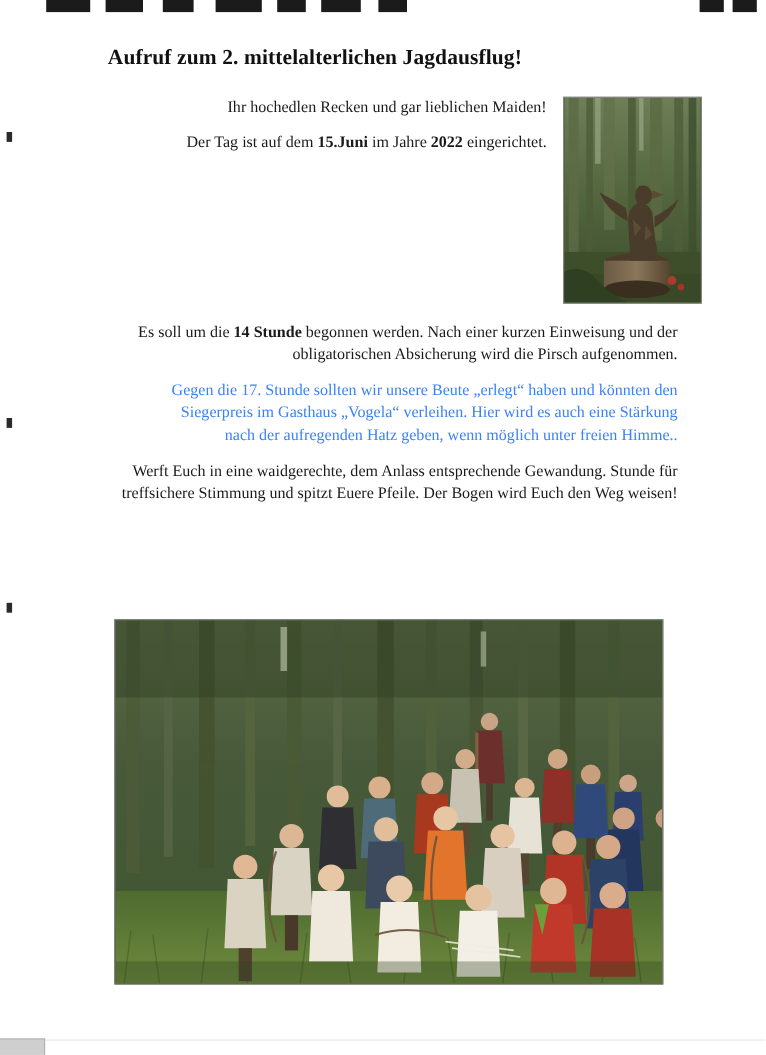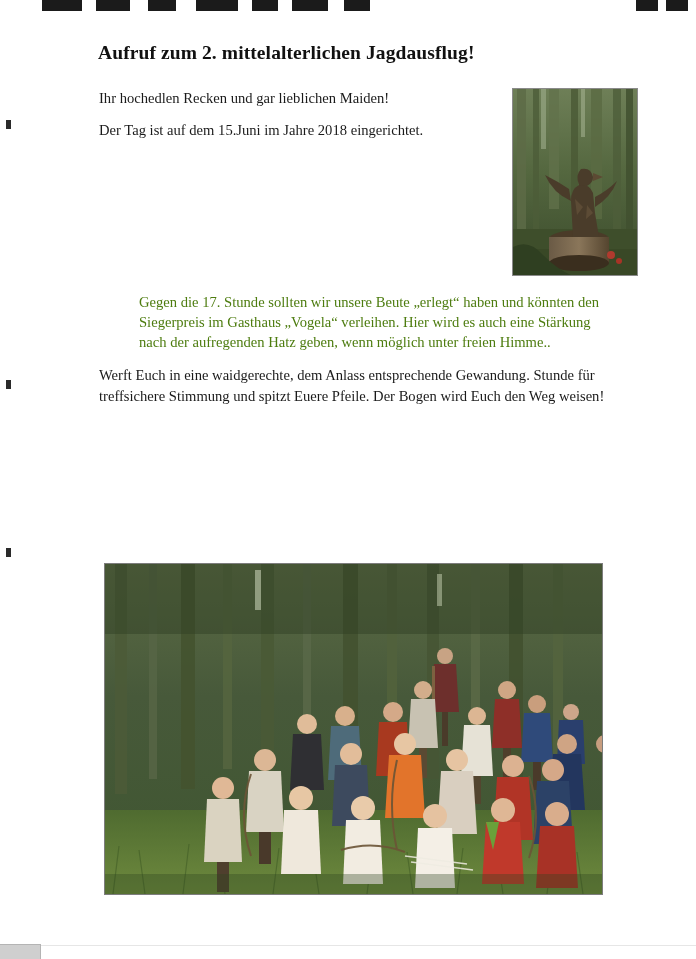--- a/index.html
+++ b/index.html
@@ -82,46 +82,46 @@
     top: 88px;
     width: 508px;
     font-size: 14.6px;
     line-height: 1.38;
   }
   .body-block.narrow {
     width: 398px;
   }
   .para {
     margin: 0 0 12px 0;
-    text-align: left;
+    text-align: right;
   }
   .para.tight {
     margin-bottom: 11px;
   }
   b, .b {
-    font-weight: normal;
+    font-weight: bold;
   }
   .ital-bold {
     font-weight: bold;
     font-style: italic;
   }
 
   .wide-block {
     position: absolute;
     left: 99px;
     top: 292px;
     width: 517px;
     font-size: 14.6px;
     line-height: 1.38;
   }
   .wide-block .para {
     margin-bottom: 13px;
   }
   .fade-tail {
-    color: #4d7c0f;
+    color: #3b82f6;
     margin-left: 40px;
   }
 
   
   .photo {
     position: absolute;
     overflow: hidden;
     background: #3d5430;
   }
   .photo-bird {
@@ -166,24 +166,25 @@
   <div class="scan-left-tick" style="top:120px;"></div>
   <div class="scan-left-tick" style="top:380px;"></div>
   <div class="scan-left-tick" style="top:548px;"></div>
   <div class="scan-bottom-line"></div>
   <div class="scan-bottom-edge"></div>
 
   <div class="doc-title">Aufruf zum 2. mittelalterlichen Jagdausflug!</div>
 
   <div class="body-block narrow">
     <p class="para">Ihr hochedlen Recken und gar lieblichen Maiden!</p>
-    <p class="para tight"><span>Der Tag ist auf dem </span><b>15.Juni</b><span> im Jahre </span><b>2018</b><span> eingerichtet.</span></p>
+    <p class="para tight"><span>Der Tag ist auf dem </span><b>15.Juni</b><span> im Jahre </span><b>2022</b><span> eingerichtet.</span></p>
   </div>
 
   <div class="wide-block">
+    <p class="para"><span>Es soll um die </span><b>14 Stunde</b><span> begonnen werden. Nach einer kurzen Einweisung und der obligatorischen Absicherung wird die Pirsch aufgenommen.</span></p>
     <p class="para fade-tail">Gegen die 17. Stunde sollten wir unsere Beute „erlegt“ haben und könnten den Siegerpreis im Gasthaus „Vogela“ verleihen. Hier wird es auch eine Stärkung nach der aufregenden Hatz geben, wenn möglich unter freien Himme..</p>
     <p class="para">Werft Euch in eine waidgerechte, dem Anlass entsprechende Gewandung. Stunde für treffsichere Stimmung und spitzt Euere Pfeile. Der Bogen wird Euch den Weg weisen!</p>
   </div>
 
   <div class="photo photo-bird">
     <svg class="ph-svg" viewBox="0 0 124 186" preserveAspectRatio="none">
       <defs>
         <linearGradient id="forestBg" x1="0" y1="0" x2="0" y2="1">
           <stop offset="0%" stop-color="#6e7f57"></stop>
           <stop offset="45%" stop-color="#54673f"></stop>

